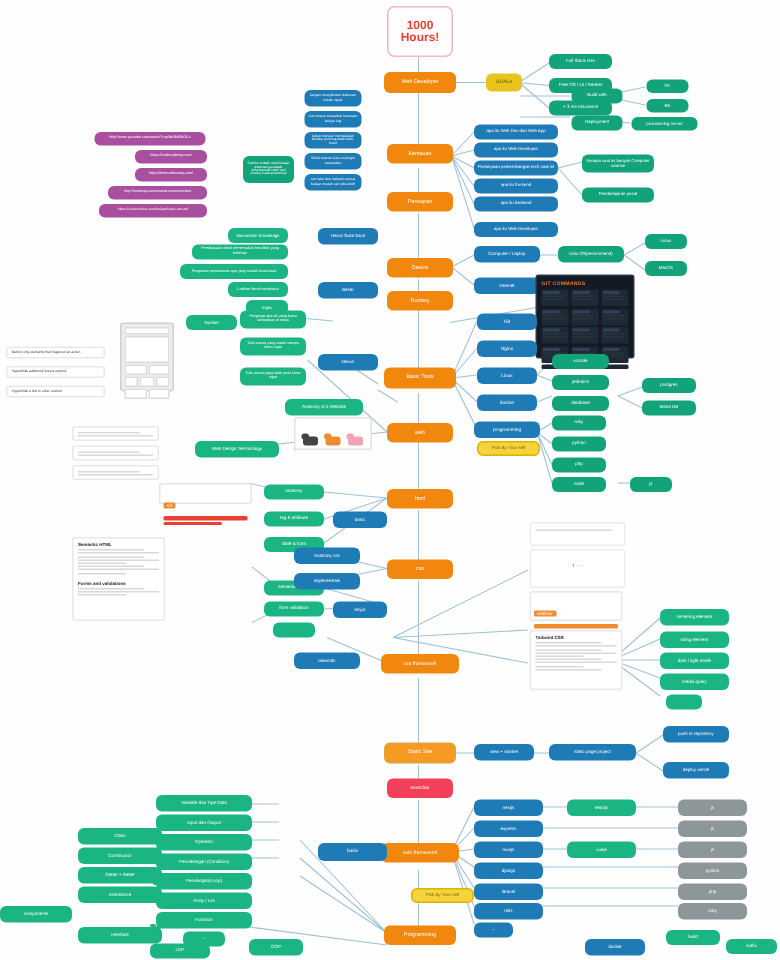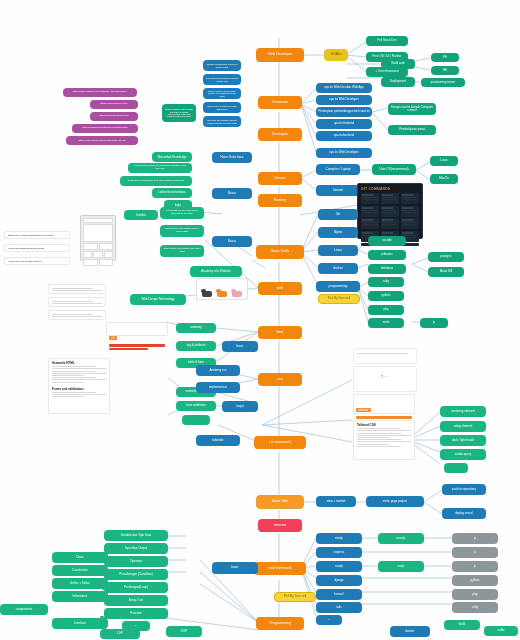--- a/index.html
+++ b/index.html
@@ -167,20 +167,24 @@
       <path d="M258 622 L200 584"></path>
       <path d="M186 536 L164 536"></path>
         <path d="M186 548 L164 548"></path>
       <path d="M186 560 L164 560"></path>
         <path d="M186 572 L164 572"></path>
       <path d="M168 584 L148 584"></path>
       <path d="M258 630 L120 612"></path>
     </g>
   </svg>
 
+  <div class="n-root node" style="left:258px;top:4px;width:44px;height:34px;font-size:8px;">
+    <span>1000</span>
+    <span>Hours!</span>
+  </div>
 
   <div class="node n-orange" style="left:256px;top:48px;width:48px;height:14px;font-size:3.6px;">Web Developer</div>
   <div class="node n-orange" style="left:258px;top:96px;width:44px;height:13px;font-size:3.6px;">Kemauan</div>
   <div class="node n-orange" style="left:258px;top:128px;width:44px;height:13px;font-size:3.6px;">Persiapan</div>
   <div class="node n-orange" style="left:258px;top:172px;width:44px;height:13px;font-size:3.6px;">Device</div>
   <div class="node n-orange" style="left:258px;top:194px;width:44px;height:13px;font-size:3.6px;">Runtery</div>
   <div class="node n-orange" style="left:256px;top:245px;width:48px;height:14px;font-size:3.6px;">Basic Tools</div>
   <div class="node n-orange" style="left:258px;top:282px;width:44px;height:13px;font-size:3.6px;">web</div>
   <div class="node n-orange" style="left:258px;top:326px;width:44px;height:13px;font-size:3.6px;">html</div>
   <div class="node n-orange" style="left:258px;top:373px;width:44px;height:13px;font-size:3.6px;">css</div>

